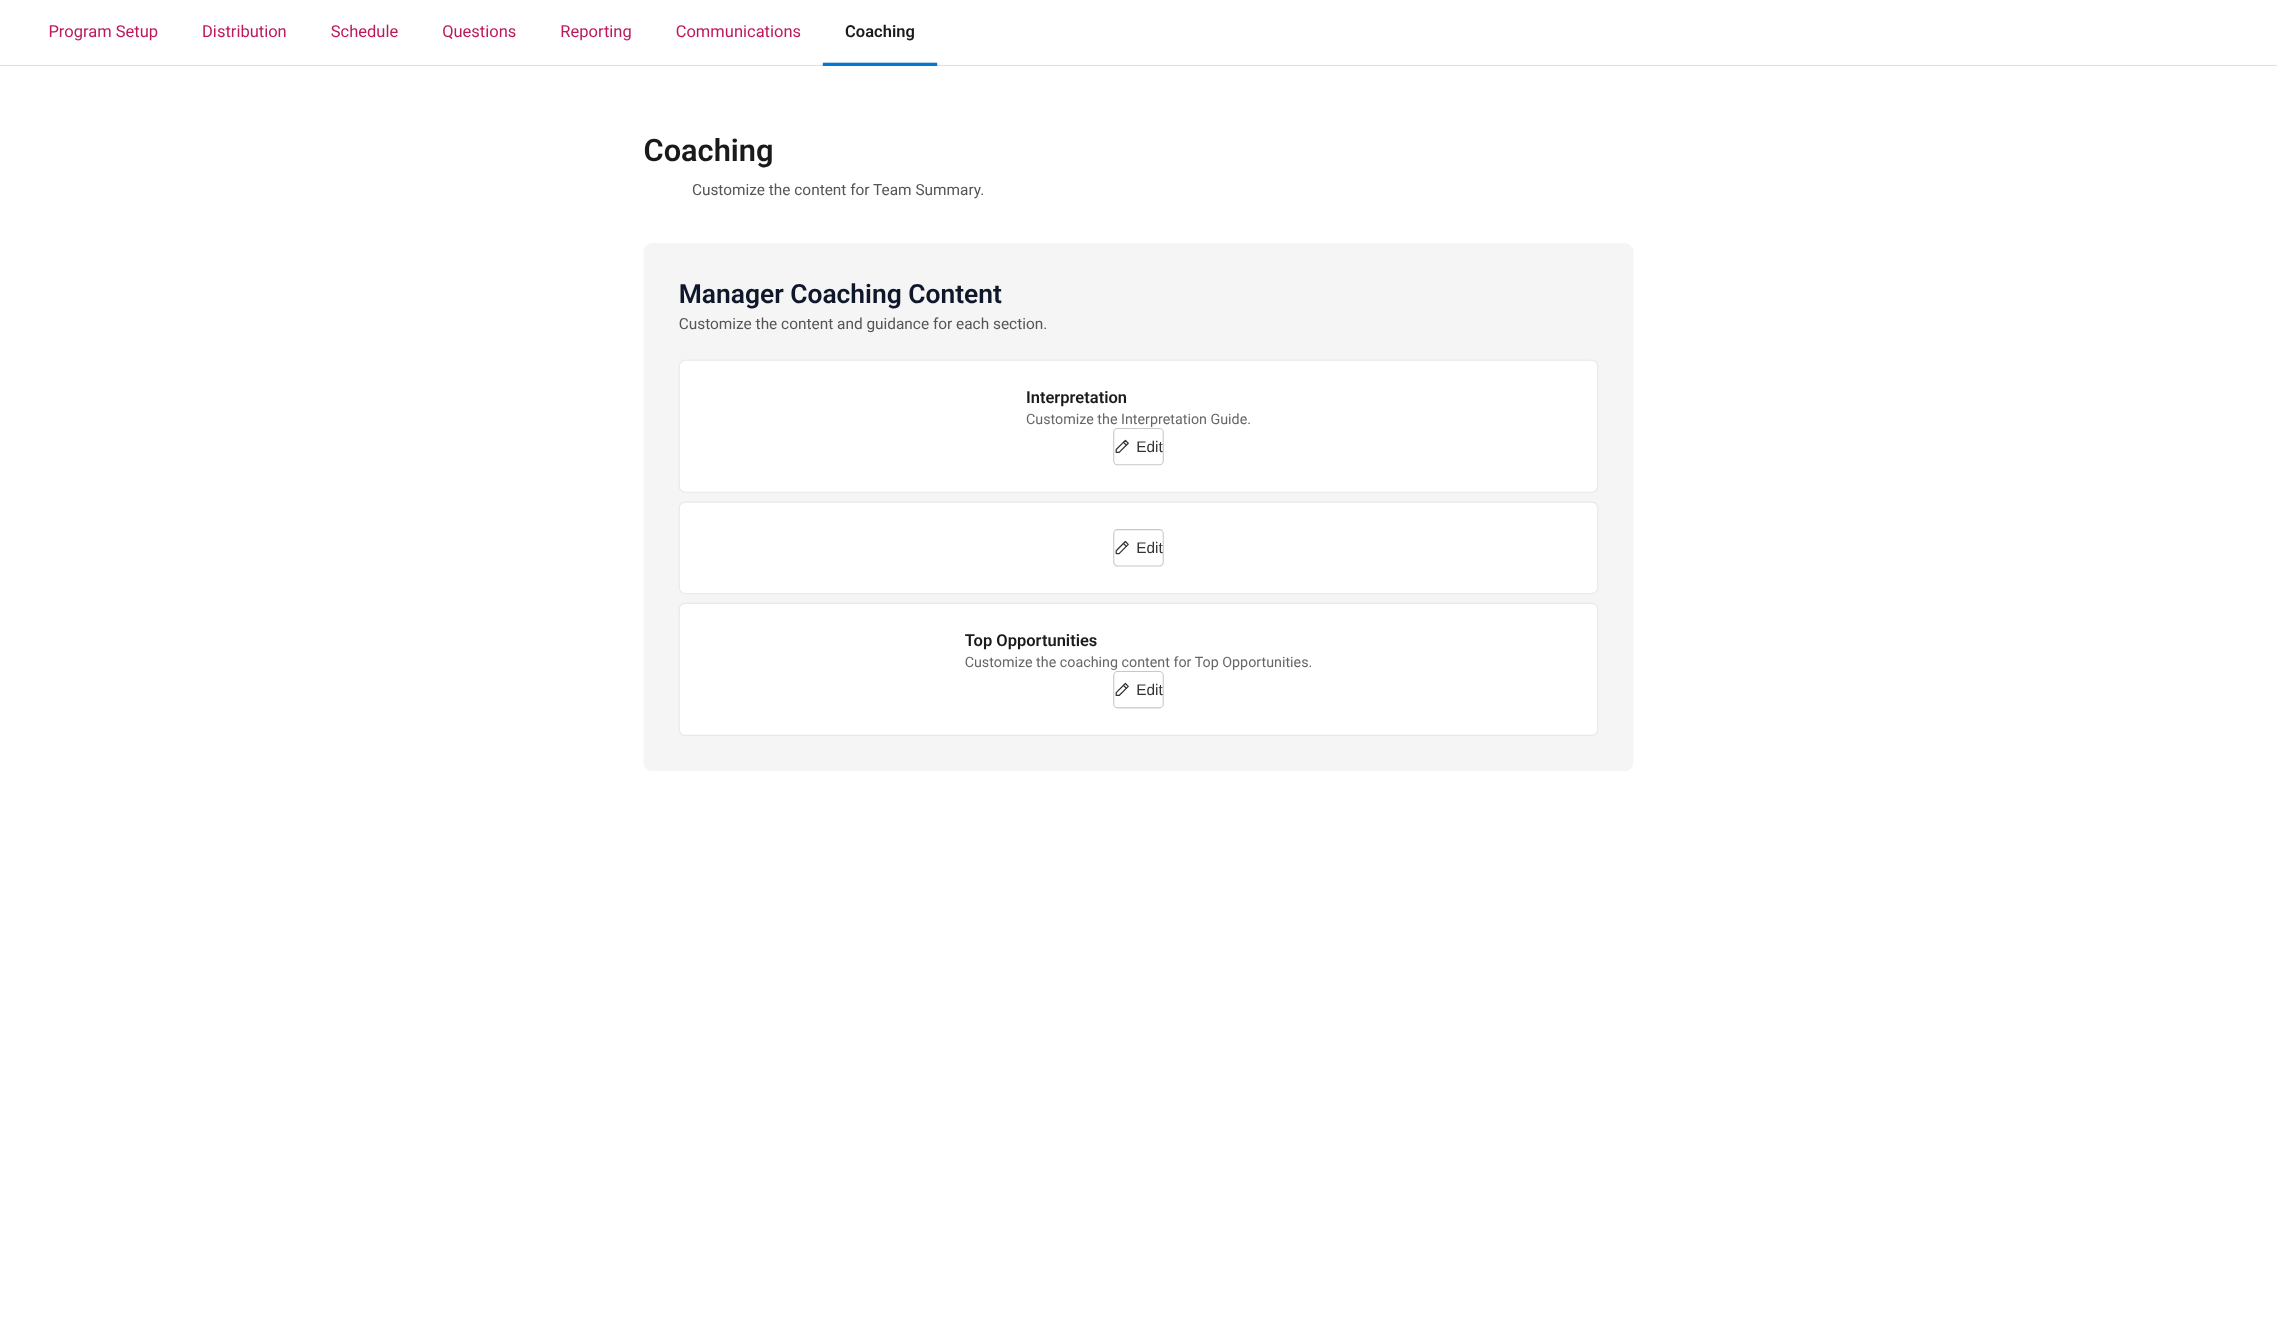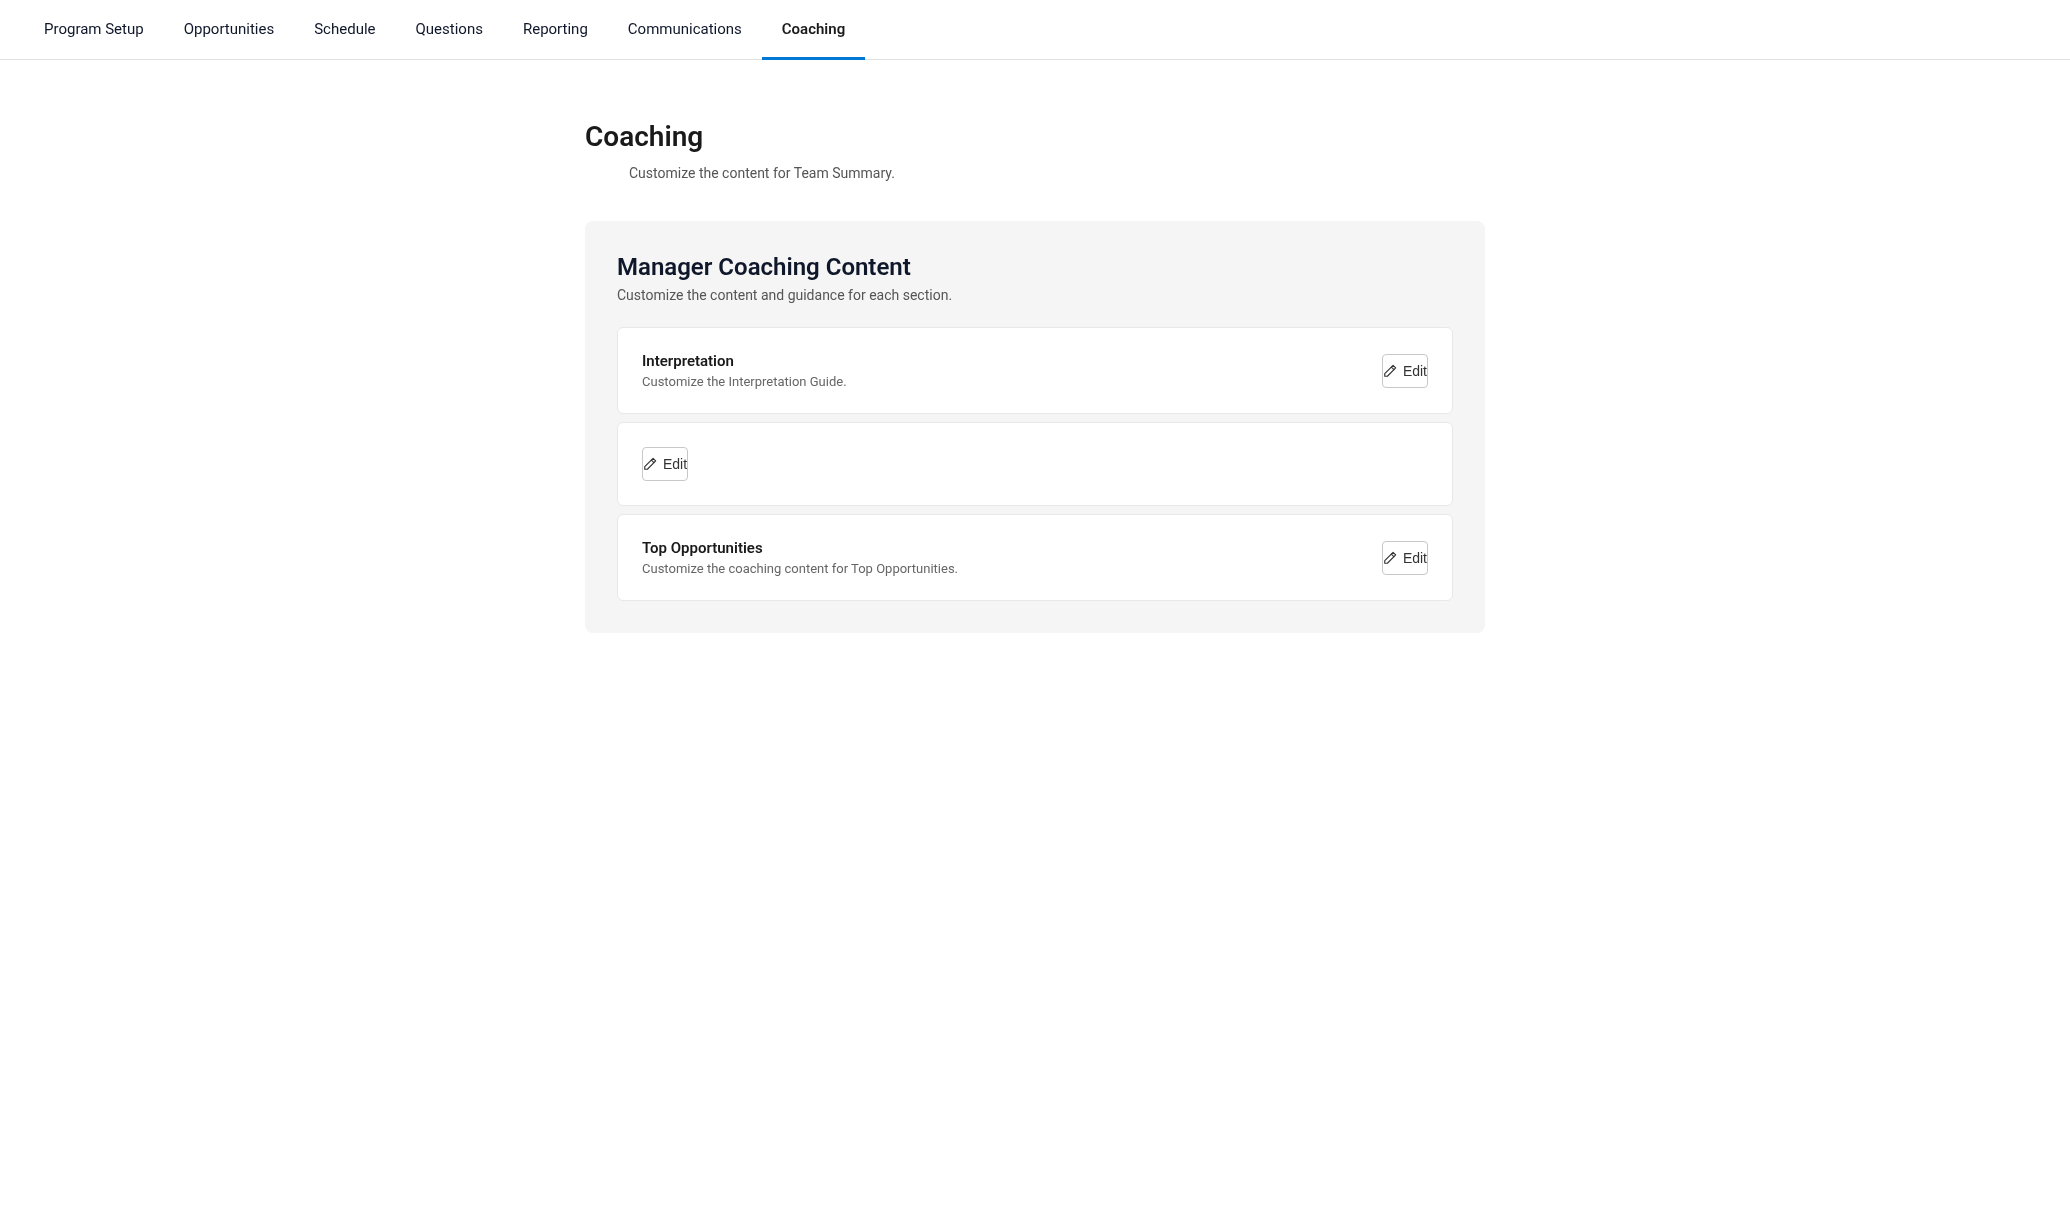--- a/index.html
+++ b/index.html
@@ -24,21 +24,21 @@
       background: #ffffff;
       height: 60px;
     }
 
     .nav-item {
       padding: 0 20px;
       height: 60px;
       display: flex;
       align-items: center;
       font-size: 15px;
-      color: #0f172a;
+      color: #be185d;
       cursor: pointer;
       position: relative;
       white-space: nowrap;
       text-decoration: none;
       border-bottom: 3px solid transparent;
       margin-bottom: -1px;
     }
 
     .nav-item.active {
       color: #1a1a1a;
@@ -92,20 +92,21 @@
     
     .content-card {
       background: #ffffff;
       border-radius: 6px;
       padding: 24px;
       margin-bottom: 8px;
       display: flex;
       align-items: center;
       justify-content: space-between;
       border: 1px solid #e8e8e8;
+      flex-direction: column;
     }
 
     .content-card:last-child {
       margin-bottom: 0;
     }
 
     .card-text .card-title {
       font-size: 15px;
       font-weight: 600;
       color: #1a1a1a;
@@ -150,21 +151,21 @@
       max-width: 900px;
       margin: 0 auto;
     }
   </style>
 </head>
 <body>
 
 <nav class="top-nav">
 
 <a class="nav-item">Program Setup</a>
-    <a class="nav-item">Opportunities</a>
+    <a class="nav-item">Distribution</a>
     <a class="nav-item">Schedule</a>
     <a class="nav-item">Questions</a>
     <a class="nav-item">Reporting</a>
     <a class="nav-item">Communications</a>
     <a class="nav-item active" style="border-bottom-color: rgb(0, 120, 212);">Coaching</a>
   </nav>
 
 <div class="main-content">
   <div class="page-header-area">
     <h1 class="page-title">Coaching</h1>

